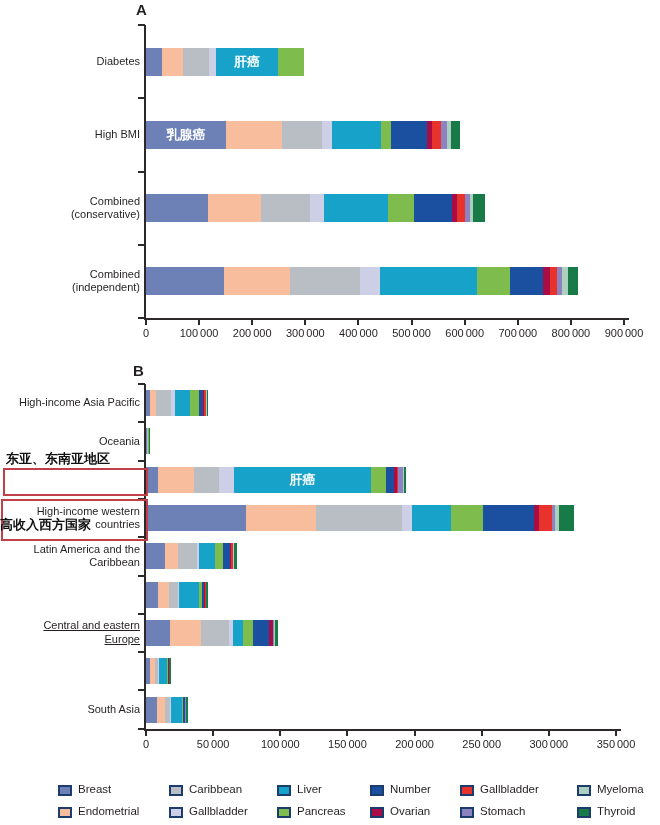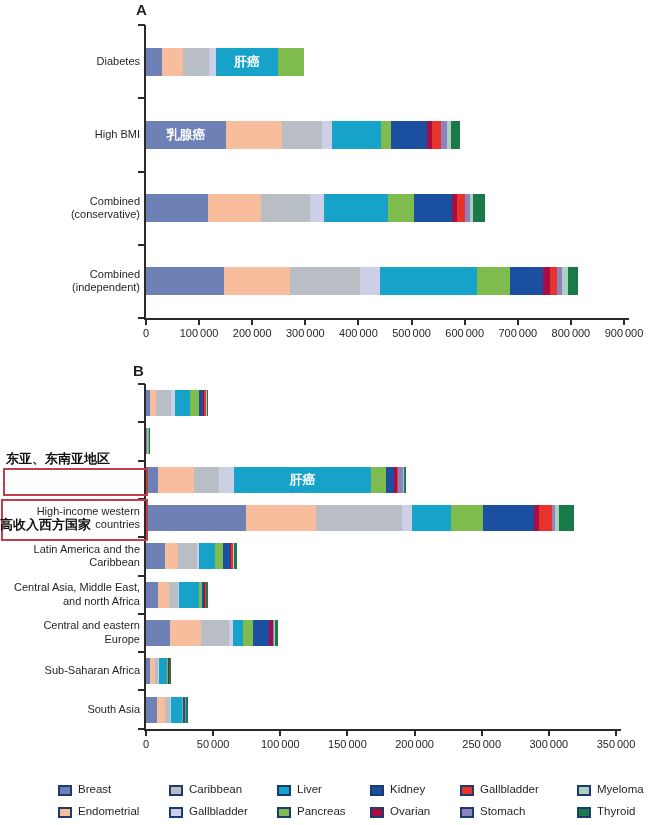--- a/index.html
+++ b/index.html
@@ -147,34 +147,40 @@
       <div class="axis" style="left: 346.429px; top: 730.7px; width: 2px; height: 5px;"></div>
       <div class="ticklab" style="left: 313.429px; top: 737.7px; width: 68px;">150<span class="tsp"></span>000</div>
       <div class="axis" style="left: 413.571px; top: 730.7px; width: 2px; height: 5px;"></div>
       <div class="ticklab" style="left: 380.571px; top: 737.7px; width: 68px;">200<span class="tsp"></span>000</div>
       <div class="axis" style="left: 480.714px; top: 730.7px; width: 2px; height: 5px;"></div>
       <div class="ticklab" style="left: 447.714px; top: 737.7px; width: 68px;">250<span class="tsp"></span>000</div>
       <div class="axis" style="left: 547.857px; top: 730.7px; width: 2px; height: 5px;"></div>
       <div class="ticklab" style="left: 514.857px; top: 737.7px; width: 68px;">300<span class="tsp"></span>000</div>
       <div class="axis" style="left: 615px; top: 730.7px; width: 2px; height: 5px;"></div>
       <div class="ticklab" style="left: 582px; top: 737.7px; width: 68px;">350<span class="tsp"></span>000</div>
+      <div class="cat" style="left: 0px; top: 384px; width: 140px; height: 38.3px;">
+        <div class="catline">High-income Asia Pacific</div>
+      </div>
       <div class="bar" style="left: 146px; top: 390.15px; height: 26px; width: 62.4429px;">
         <div class="seg" style="width: 4.02857px; background: rgb(110, 129, 183);"></div>
         <div class="seg" style="width: 6.04286px; background: rgb(248, 189, 157);"></div>
         <div class="seg" style="width: 15.4429px; background: rgb(185, 190, 196);"></div>
         <div class="seg" style="width: 3.35714px; background: rgb(205, 207, 230);"></div>
         <div class="seg" style="width: 14.7714px; background: rgb(23, 163, 201);"></div>
         <div class="seg" style="width: 9.4px; background: rgb(127, 188, 78);"></div>
         <div class="seg" style="width: 4.02857px; background: rgb(27, 79, 159);"></div>
         <div class="seg" style="width: 1.07429px; background: rgb(168, 13, 69);"></div>
         <div class="seg" style="width: 1.61143px; background: rgb(231, 51, 43);"></div>
         <div class="seg" style="width: 0.671429px; background: rgb(141, 131, 192);"></div>
         <div class="seg" style="width: 0.402857px; background: rgb(172, 207, 191);"></div>
         <div class="seg" style="width: 1.61143px; background: rgb(24, 122, 71);"></div>
       </div>
+      <div class="cat" style="left: 0px; top: 422.3px; width: 140px; height: 38.3px;">
+        <div class="catline">Oceania</div>
+      </div>
       <div class="bar" style="left: 146px; top: 428.45px; height: 26px; width: 3.08857px;">
         <div class="seg" style="width: 0.805714px; background: rgb(110, 129, 183);"></div>
         <div class="seg" style="width: 0.537143px; background: rgb(248, 189, 157);"></div>
         <div class="seg" style="width: 0.402857px; background: rgb(185, 190, 196);"></div>
         <div class="seg" style="width: 0.134286px; background: rgb(205, 207, 230);"></div>
         <div class="seg" style="width: 0.402857px; background: rgb(23, 163, 201);"></div>
         <div class="seg" style="width: 0.268571px; background: rgb(127, 188, 78);"></div>
         <div class="seg" style="width: 0.134286px; background: rgb(27, 79, 159);"></div>
         <div class="seg" style="width: 0.402857px; background: rgb(24, 122, 71);"></div>
       </div>
@@ -221,57 +227,50 @@
         <div class="seg" style="width: 2.01429px; background: rgb(205, 207, 230);"></div>
         <div class="seg" style="width: 16.1143px; background: rgb(23, 163, 201);"></div>
         <div class="seg" style="width: 8.05714px; background: rgb(127, 188, 78);"></div>
         <div class="seg" style="width: 6.71429px; background: rgb(27, 79, 159);"></div>
         <div class="seg" style="width: 1.34286px; background: rgb(168, 13, 69);"></div>
         <div class="seg" style="width: 1.34286px; background: rgb(231, 51, 43);"></div>
         <div class="seg" style="width: 0.671429px; background: rgb(141, 131, 192);"></div>
         <div class="seg" style="width: 0.671429px; background: rgb(172, 207, 191);"></div>
         <div class="seg" style="width: 2.68571px; background: rgb(24, 122, 71);"></div>
       </div>
-      <div class="cat" style="left: 0px; top: 575.5px; width: 140px; height: 38.3px;">
-        <div class="catline">Central Asia, Middle East,</div>
-        <div class="catline">and north Africa</div>
-      </div>
       <div class="bar" style="left: 146px; top: 581.65px; height: 26px; width: 62.4429px;">
         <div class="seg" style="width: 12.0857px; background: rgb(110, 129, 183);"></div>
         <div class="seg" style="width: 11.4143px; background: rgb(248, 189, 157);"></div>
         <div class="seg" style="width: 8.05714px; background: rgb(185, 190, 196);"></div>
         <div class="seg" style="width: 1.34286px; background: rgb(205, 207, 230);"></div>
         <div class="seg" style="width: 20.1429px; background: rgb(23, 163, 201);"></div>
         <div class="seg" style="width: 2.68571px; background: rgb(127, 188, 78);"></div>
         <div class="seg" style="width: 2.68571px; background: rgb(27, 79, 159);"></div>
         <div class="seg" style="width: 0.671429px; background: rgb(168, 13, 69);"></div>
         <div class="seg" style="width: 0.671429px; background: rgb(231, 51, 43);"></div>
         <div class="seg" style="width: 0.671429px; background: rgb(141, 131, 192);"></div>
         <div class="seg" style="width: 2.01429px; background: rgb(24, 122, 71);"></div>
       </div>
-      <div class="cat" style="left: 0px; top: 613.8px; width: 140px; height: 38.3px;">
+      <div class="cat" style="left: 0px; top: 613.8px; width: 140px; height: 38.3px; text-decoration: underline;">
         <div class="catline">Central and eastern</div>
         <div class="catline">Europe</div>
       </div>
       <div class="bar" style="left: 146px; top: 619.95px; height: 26px; width: 132.271px;">
         <div class="seg" style="width: 23.5px; background: rgb(110, 129, 183);"></div>
         <div class="seg" style="width: 31.5571px; background: rgb(248, 189, 157);"></div>
         <div class="seg" style="width: 28.2px; background: rgb(185, 190, 196);"></div>
         <div class="seg" style="width: 3.35714px; background: rgb(205, 207, 230);"></div>
         <div class="seg" style="width: 10.0714px; background: rgb(23, 163, 201);"></div>
         <div class="seg" style="width: 10.0714px; background: rgb(127, 188, 78);"></div>
         <div class="seg" style="width: 16.7857px; background: rgb(27, 79, 159);"></div>
         <div class="seg" style="width: 3.35714px; background: rgb(168, 13, 69);"></div>
         <div class="seg" style="width: 0.671429px; background: rgb(231, 51, 43);"></div>
         <div class="seg" style="width: 0.671429px; background: rgb(141, 131, 192);"></div>
         <div class="seg" style="width: 0.671429px; background: rgb(172, 207, 191);"></div>
         <div class="seg" style="width: 3.35714px; background: rgb(24, 122, 71);"></div>
-      </div>
-      <div class="cat" style="left: 0px; top: 652.1px; width: 140px; height: 38.3px;">
-        <div class="catline">Sub-Saharan Africa</div>
       </div>
       <div class="bar" style="left: 146px; top: 658.25px; height: 26px; width: 24.8429px;">
         <div class="seg" style="width: 4.02857px; background: rgb(110, 129, 183);"></div>
         <div class="seg" style="width: 4.96857px; background: rgb(248, 189, 157);"></div>
         <div class="seg" style="width: 3.22286px; background: rgb(185, 190, 196);"></div>
         <div class="seg" style="width: 0.402857px; background: rgb(205, 207, 230);"></div>
         <div class="seg" style="width: 8.32571px; background: rgb(23, 163, 201);"></div>
         <div class="seg" style="width: 1.07429px; background: rgb(127, 188, 78);"></div>
         <div class="seg" style="width: 0.537143px; background: rgb(27, 79, 159);"></div>
         <div class="seg" style="width: 0.402857px; background: rgb(168, 13, 69);"></div>
@@ -301,21 +300,21 @@
       <div class="lg-label" style="left: 78px; top: 805px;">Endometrial</div>
       <div class="lg-swatch" style="left: 169px; top: 785px; background: rgb(185, 190, 196); border: 2px solid rgb(28, 60, 110);"></div>
       <div class="lg-label" style="left: 189px; top: 783px;">Caribbean</div>
       <div class="lg-swatch" style="left: 169px; top: 807px; background: rgb(205, 207, 230); border: 2px solid rgb(28, 60, 110);"></div>
       <div class="lg-label" style="left: 189px; top: 805px;">Gallbladder</div>
       <div class="lg-swatch" style="left: 277px; top: 785px; background: rgb(23, 163, 201); border: 2px solid rgb(28, 60, 110);"></div>
       <div class="lg-label" style="left: 297px; top: 783px;">Liver</div>
       <div class="lg-swatch" style="left: 277px; top: 807px; background: rgb(127, 188, 78); border: 2px solid rgb(28, 60, 110);"></div>
       <div class="lg-label" style="left: 297px; top: 805px;">Pancreas</div>
       <div class="lg-swatch" style="left: 370px; top: 785px; background: rgb(27, 79, 159); border: 2px solid rgb(28, 60, 110);"></div>
-      <div class="lg-label" style="left: 390px; top: 783px;">Kidney</div>
+      <div class="lg-label" style="left: 390px; top: 783px;">Number</div>
       <div class="lg-swatch" style="left: 370px; top: 807px; background: rgb(168, 13, 69); border: 2px solid rgb(28, 60, 110);"></div>
       <div class="lg-label" style="left: 390px; top: 805px;">Ovarian</div>
       <div class="lg-swatch" style="left: 460px; top: 785px; background: rgb(231, 51, 43); border: 2px solid rgb(28, 60, 110);"></div>
       <div class="lg-label" style="left: 480px; top: 783px;">Gallbladder</div>
       <div class="lg-swatch" style="left: 460px; top: 807px; background: rgb(141, 131, 192); border: 2px solid rgb(28, 60, 110);"></div>
       <div class="lg-label" style="left: 480px; top: 805px;">Stomach</div>
       <div class="lg-swatch" style="left: 577px; top: 785px; background: rgb(172, 207, 191); border: 2px solid rgb(28, 60, 110);"></div>
       <div class="lg-label" style="left: 597px; top: 783px;">Myeloma</div>
       <div class="lg-swatch" style="left: 577px; top: 807px; background: rgb(24, 122, 71); border: 2px solid rgb(28, 60, 110);"></div>
       <div class="lg-label" style="left: 597px; top: 805px;">Thyroid</div>

